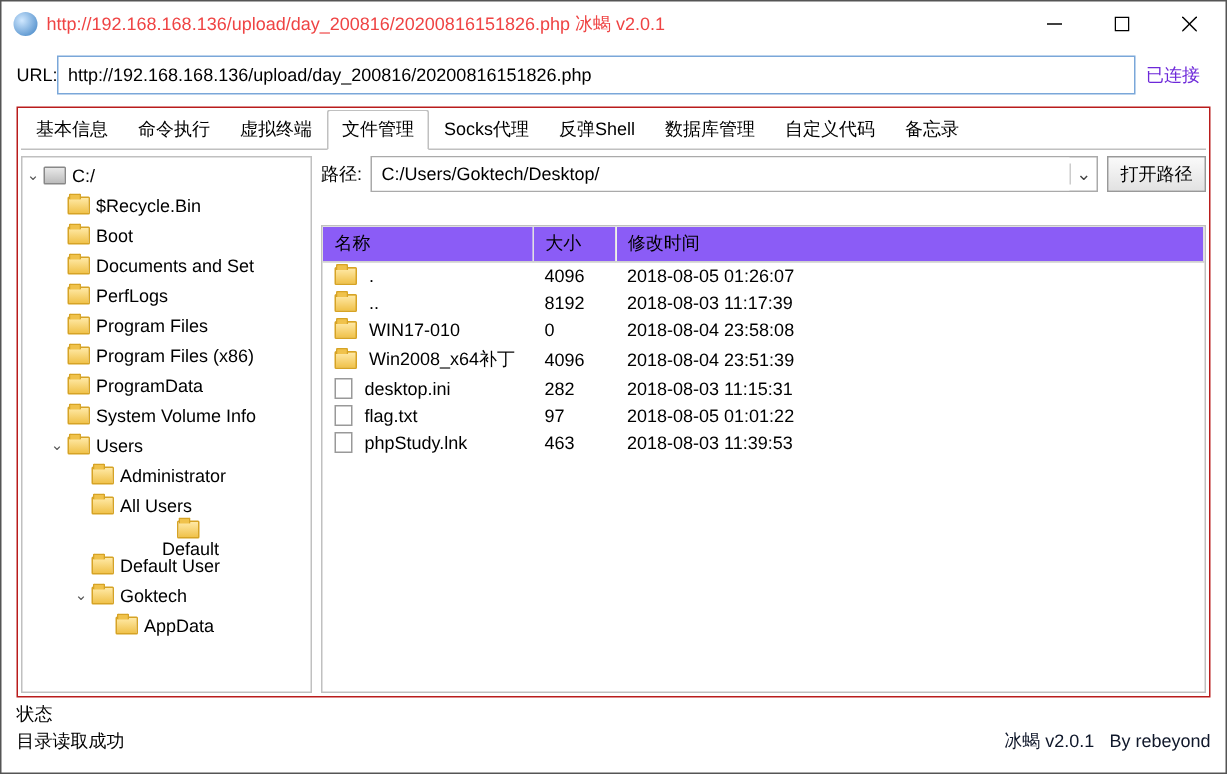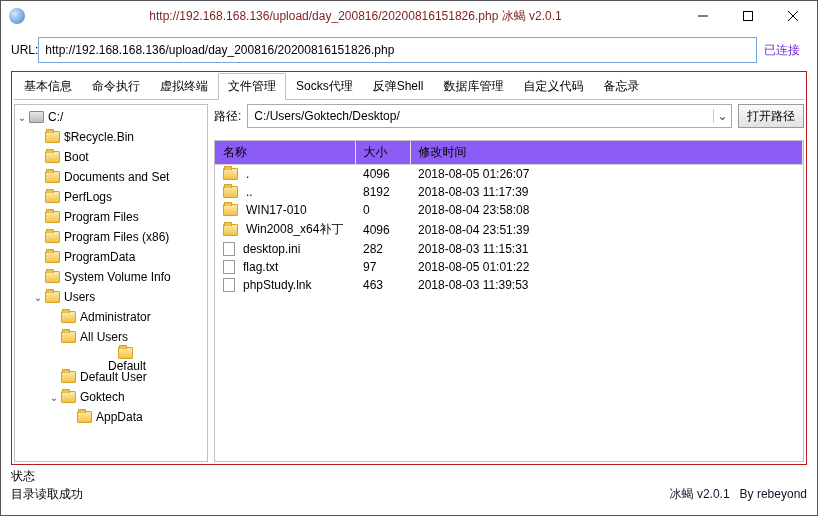--- a/index.html
+++ b/index.html
@@ -1,19 +1,19 @@
 <!DOCTYPE html>
 <html><head>
 <meta charset="utf-8">
 <style>
 * { margin:0; padding:0; box-sizing:border-box; font-family:"Microsoft YaHei","Segoe UI",Tahoma,sans-serif; font-size:12px; }
 body { background:#fff; width:818px; height:516px; overflow:hidden; border:1px solid #555; }
 .titlebar { height:30px; display:flex; align-items:center; padding:0 2px 0 8px; }
 .titlebar .appicon { width:16px; height:16px; border-radius:50%; background:radial-gradient(circle at 35% 35%, #d0e8ff, #3a7fc2); margin-right:6px; flex-shrink:0; }
-.titlebar .title { flex:1; color:#7f1d1d; white-space:nowrap; overflow:hidden;text-align:center; }
+.titlebar .title { flex:1; color:#ef4444; white-space:nowrap; overflow:hidden; }
 .titlebar .winbtn { width:45px; height:28px; display:flex; align-items:center; justify-content:center; color:#000; }
 .outer { padding:6px 10px 0 10px; }
 .urlrow { display:flex; align-items:center; gap:0; margin-bottom:8px; }
 .urlrow label { color:#000; }
 .urlrow input { flex:1; height:26px; border:1px solid #7aa7d9; padding:0 6px; font-size:12px; background:#fff; outline:none; }
 .conn { color:#6d28d9; width:50px; text-align:center; }
 .panel { border:1px solid #b91c1c; padding:2px 2px 2px 2px; height:394px; display:flex; flex-direction:column; }
 .tabs { display:flex; border-bottom:1px solid #c0c0c0; height:26px; align-items:flex-end; }
 .tab { padding:4px 9px; border:1px solid transparent; border-bottom:none; color:#000; position:relative; cursor:default; }
 .tab.active { border:1px solid #c0c0c0; border-bottom:1px solid #fff; background:#fff; margin-bottom:-1px; border-top-left-radius:2px; border-top-right-radius:2px; }
@@ -21,21 +21,21 @@
 .treewrap { width:194px; border:1px solid #c0c0c0; overflow:auto; padding:2px 0; }
 .tree ul { list-style:none; }
 .tree li { white-space:nowrap; }
 .node { display:flex; align-items:center; height:20px; cursor:default; }
 .exp { width:14px; text-align:center; color:#555; font-size:10px; user-select:none; }
 .folder-icon { width:15px; height:12px; background:linear-gradient(#ffe9a6,#f0c24b); border:1px solid #d6a325; border-radius:1px; margin-right:4px; position:relative; flex-shrink:0; }
 .folder-icon:before { content:""; position:absolute; top:-3px; left:0; width:6px; height:3px; background:#f0c24b; border:1px solid #d6a325; border-bottom:none; border-radius:1px 1px 0 0; }
 .drive-icon { width:15px; height:12px; background:linear-gradient(#e8e8e8,#bcbcbc); border:1px solid #888; border-radius:1px; margin-right:4px; flex-shrink:0; }
 .file-icon { width:12px; height:14px; background:#fff; border:1px solid #999; margin-right:4px; flex-shrink:0; position:relative; }
 .tree .lbl { color:#000; }
-.right { flex:1; display:flex; flex-direction:column; gap:12px; overflow:hidden; }
+.right { flex:1; display:flex; flex-direction:column; gap:22px; overflow:hidden; }
 .pathrow { display:flex; align-items:center; gap:6px; }
 .pathcombo { flex:1; display:flex; align-items:center; height:24px; border:1px solid #aaa; background:#fff; }
 .pathcombo input { flex:1; border:none; outline:none; padding:0 6px; height:22px; font-size:12px; }
 .pathcombo .dd { width:18px; text-align:center; border-left:1px solid #ccc; color:#444; cursor:default; }
 .btn { height:24px; padding:0 8px; border:1px solid #999; background:linear-gradient(#fafafa,#e2e2e2); cursor:default; }
 .listwrap { flex:1; border:1px solid #c0c0c0; overflow:auto; }
 table.filelist { border-collapse:collapse; width:100%; }
 table.filelist th { text-align:left; font-weight:normal; padding:3px 8px; border-right:1px solid #e0e0e0; border-bottom:1px solid #d0d0d0; background:#8b5cf6; color:#000; position:sticky; top:0; }
 table.filelist td { padding:2px 8px; color:#000; white-space:nowrap; }
 .namecell { display:flex; align-items:center; gap:4px; }

